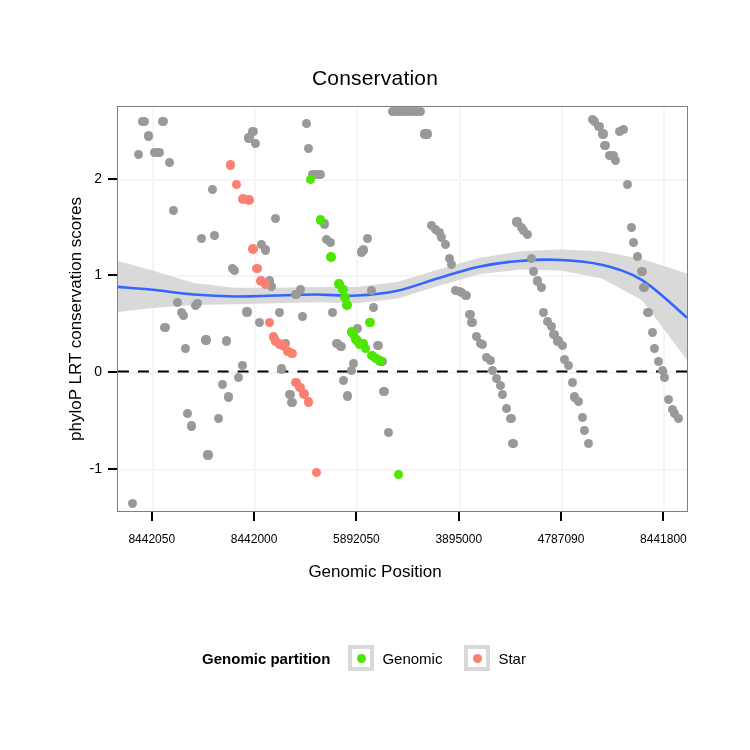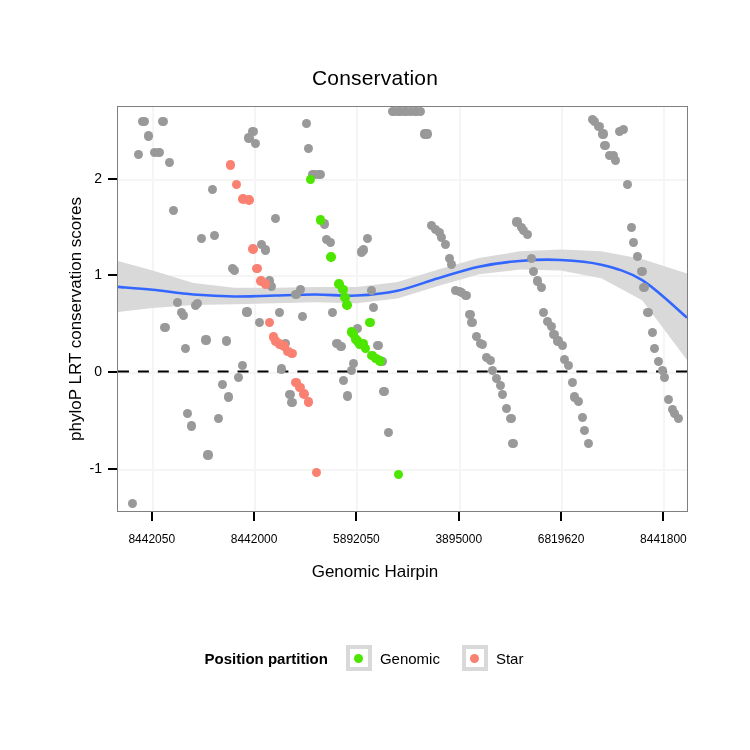--- a/index.html
+++ b/index.html
@@ -319,30 +319,30 @@
   <div id="x-axis">
       <div class="x-tick-mark" style="left: 150.792px;"></div>
       <div class="x-tick-label" style="left: 101.792px;">8442050</div>
       <div class="x-tick-mark" style="left: 253.122px;"></div>
       <div class="x-tick-label" style="left: 204.122px;">8442000</div>
       <div class="x-tick-mark" style="left: 355.452px;"></div>
       <div class="x-tick-label" style="left: 306.452px;">5892050</div>
       <div class="x-tick-mark" style="left: 457.781px;"></div>
       <div class="x-tick-label" style="left: 408.781px;">3895000</div>
       <div class="x-tick-mark" style="left: 560.111px;"></div>
-      <div class="x-tick-label" style="left: 511.111px;">6819620</div>
+      <div class="x-tick-label" style="left: 511.111px;">4787090</div>
       <div class="x-tick-mark" style="left: 662.441px;"></div>
       <div class="x-tick-label" style="left: 613.441px;">8441800</div>
     </div>
 
   <div class="y-axis-label">phyloP LRT conservation scores</div>
-  <div class="x-axis-label">Genomic Hairpin</div>
+  <div class="x-axis-label">Genomic Position</div>
 
   <div class="legend">
-    <span class="legend-title">Position partition</span>
+    <span class="legend-title">Genomic partition</span>
     <span class="legend-key">
       <span class="legend-dot" id="legend-dot-mature" style="background: rgb(77, 230, 0);"></span>
     </span>
     <span class="legend-label">Genomic</span>
     <span class="legend-key">
       <span class="legend-dot" id="legend-dot-star" style="background: rgb(250, 128, 114);"></span>
     </span>
     <span class="legend-label">Star</span>
   </div>
 

